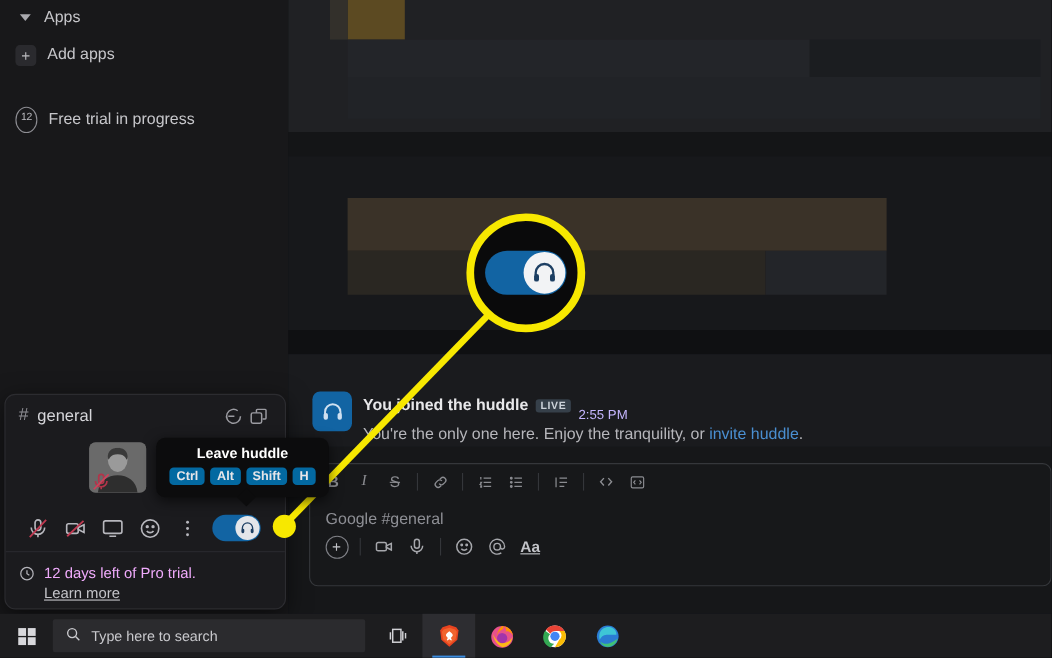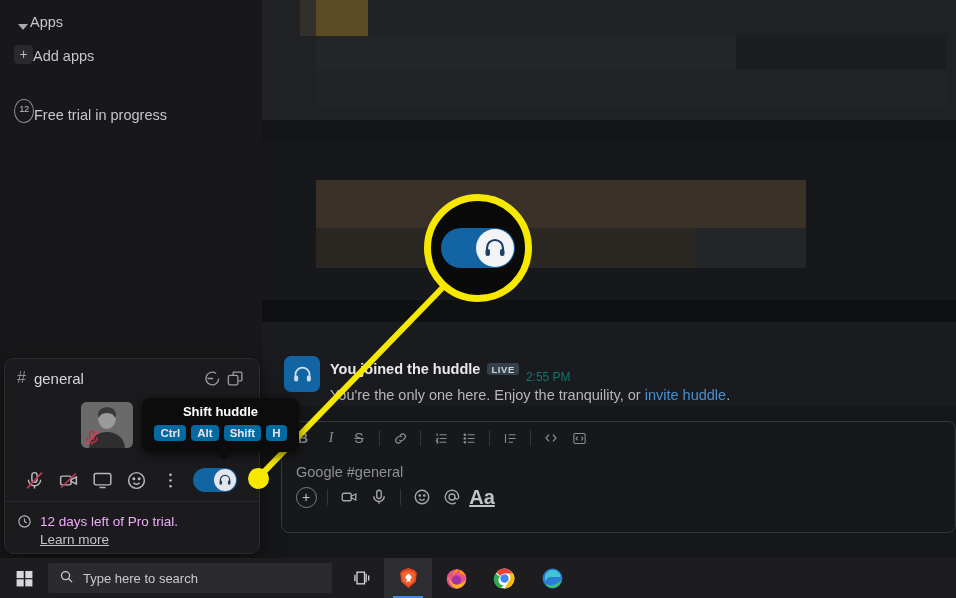--- a/index.html
+++ b/index.html
@@ -14,21 +14,21 @@
   
   .bg-layer { position: absolute; inset: 0; background: #141517; }
   .bg-block { position: absolute; }
 
   
   .sidebar {
     position: absolute; left: 0; top: 0; width: 262px; height: 560px;
     background: #18181a;
   }
   .sb-row {
-    display: flex; align-items: flex-end; 
+    display: flex; align-items: center; gap: 10px;
     height: 28px; padding: 0 14px; color: #b9b9bd; font-size: 14.5px;
     white-space: nowrap;
   }
   .sb-row .lbl { color: #c6c6ca; }
   .caret {
     width: 0; height: 0; margin-left: 4px; margin-right: 2px;
     border-left: 5px solid transparent; border-right: 5px solid transparent;
     border-top: 6px solid #a9a9ae;
   }
   .gdrive { width: 19px; height: 19px; position: relative; flex: none; border-radius: 3px; overflow: hidden; }
@@ -116,40 +116,40 @@
     border-radius: 7px; background: #1264a3;
     display: flex; align-items: center; justify-content: center;
   }
   .msg-body { position: absolute; left: 52px; top: 2px; }
   .msg-head { display: flex; align-items: center; gap: 7px; }
   .msg-name { color: #e8e8ea; font-size: 14.5px; font-weight: bold; }
   .live-badge {
     background: #36404a; color: #cdd3da; font-size: 9.5px; font-weight: bold;
     letter-spacing: .6px; padding: 1px 4px 0 4px; border-radius: 3px;
   }
-  .msg-time { color: #0f766e; font-size: 12px; margin-top: 16px; }
+  .msg-time { color: #c4b5fd; font-size: 12px; margin-top: 16px; }
   .msg-text { color: #b6b6bb; font-size: 14.5px; margin-top: 3px; }
   .msg-text a { color: #4a8fd1; text-decoration: none; }
 
   
   .composer {
     position: absolute; left: 281px; top: 421px; width: 675px; height: 112px;
     background: #17181a; border: 1px solid #35373b; border-radius: 8px;
   }
   .fmt-bar { display: flex; align-items: center; height: 32px; padding: 0 8px; gap: 2px; }
   .fmt-btn { width: 26px; height: 26px; display: flex; align-items: center; justify-content: center; color: #8b8c91; }
   .fmt-sep { width: 1px; height: 16px; background: #34363a; margin: 0 5px; }
   .msg-input { padding: 10px 14px 0 14px; color: #8e8f95; font-size: 14.5px; }
   .act-bar { display: flex; align-items: center; height: 34px; padding: 0 10px; gap: 2px; }
   .act-btn { width: 28px; height: 26px; display: flex; align-items: center; justify-content: center; color: #a6a7ac; }
   .circle-plus {
     width: 21px; height: 21px; border-radius: 50%; border: 1px solid #7e7f85;
     color: #c2c3c8; font-size: 14px; line-height: 19px; text-align: center;
   }
-  .aa { color: #c2c3c8; font-size: 20px; text-decoration: underline; font-weight: bold; }
+  .aa { color: #c2c3c8; font-size: 14px; text-decoration: underline; font-weight: bold; }
 
   
   .callout-line { position: absolute; left: 0; top: 0; pointer-events: none; z-index: 30; }
   .magnifier {
     position: absolute; left: 424px; top: 194px; width: 108px; height: 108px;
     border-radius: 50%; background: #0a0a0b; border: 7px solid #f7e800;
     display: flex; align-items: center; justify-content: center; z-index: 32;
   }
   .big-toggle {
     width: 74px; height: 40px; border-radius: 22px; background: #1264a3; position: relative;
@@ -318,21 +318,21 @@
         </span>
         <span>
           <span class="trial-text">12 days left of Pro trial.</span>
           <a class="trial-link" href="#">Learn more</a>
         </span>
       </div>
     </div>
   </div>
 
   <div class="tooltip">
-    <span class="tt-title">Shift huddle</span>
+    <span class="tt-title">Leave huddle</span>
     <span class="tt-keys">
       <span class="tt-key">Ctrl</span>
       <span class="tt-key">Alt</span>
       <span class="tt-key">Shift</span>
       <span class="tt-key">H</span>
     </span>
     <span class="tt-tail"></span>
   </div>
 
   <div class="msg-row">

